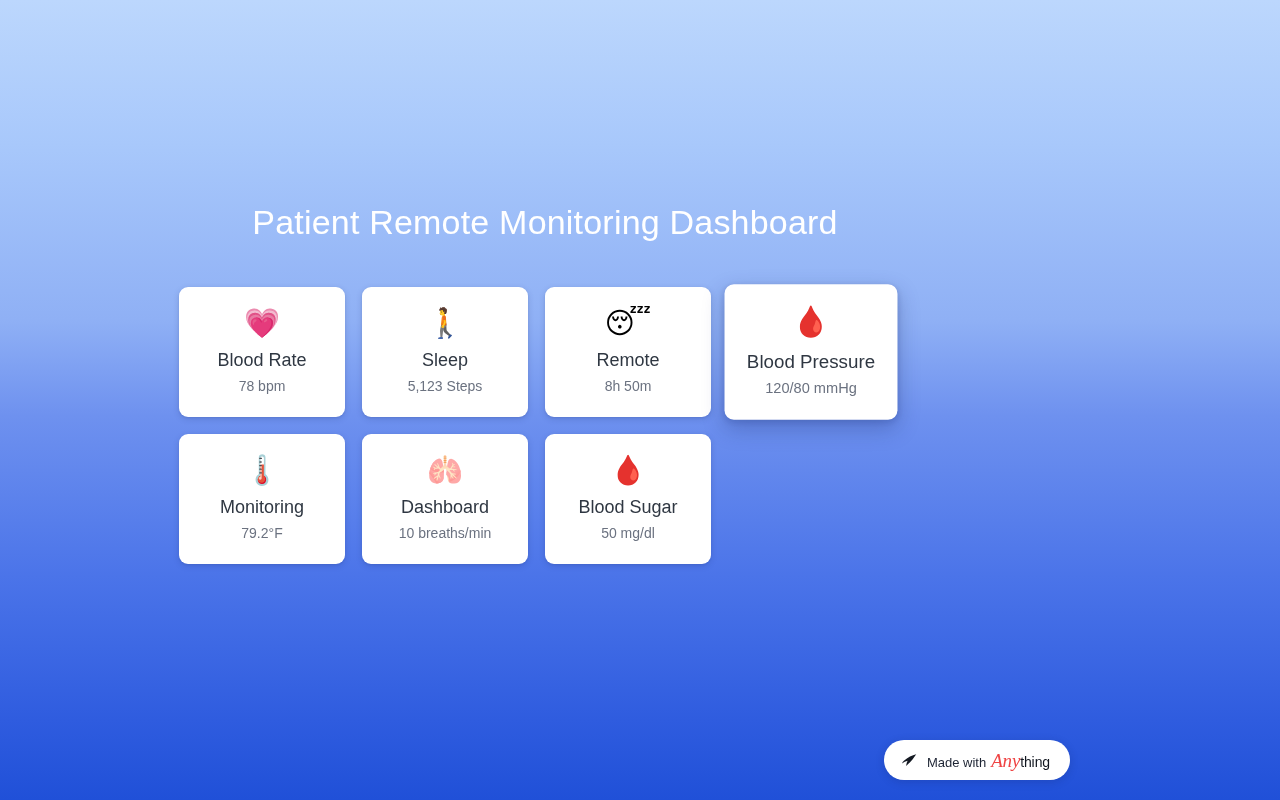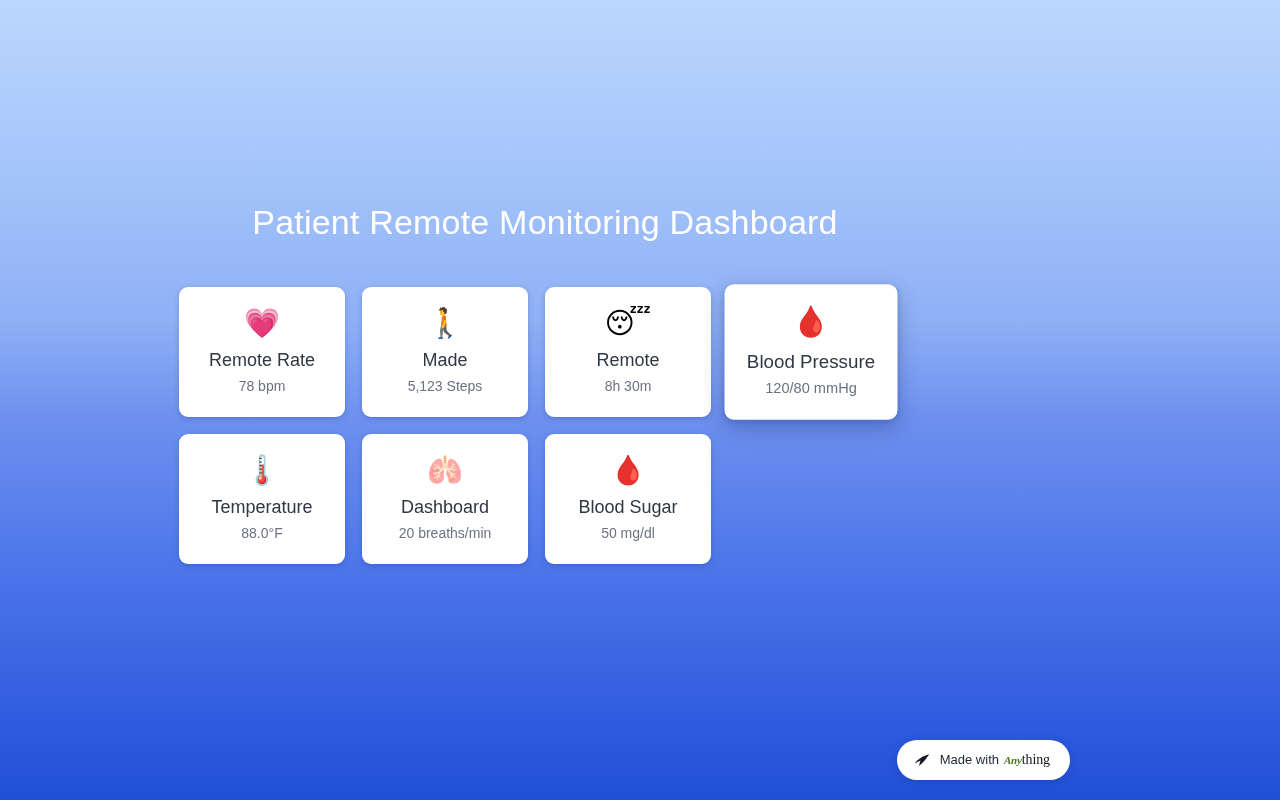--- a/index.html
+++ b/index.html
@@ -142,71 +142,71 @@
   .badge-text .made-with {
     font-family: "Liberation Sans", sans-serif;
     font-size: 13px;
     margin-right: 5px;
     color: #1d2433;
   }
 
   .badge-text .brand-any {
     font-family: "Liberation Serif", "DejaVu Serif", serif;
     font-style: italic;
-    font-weight: 700;
-    font-size: 11px;
-    color: #4d7c0f;
+    font-weight: 400;
+    font-size: 19px;
+    color: #ef4444;
     letter-spacing: -0.2px;
   }
 
   .badge-text .brand-thing {
-    font-family: Liberation Serif, serif;
+    font-family: Liberation Sans, sans-serif;
     font-weight: 400;
     font-size: 14px;
     color: #11161f;
     letter-spacing: -0.1px;
   }
 </style>
 </head>
 <body>
 
 <div class="page">
 
   <h1 class="dashboard-title">Patient Remote Monitoring Dashboard</h1>
 
   <div class="cards-grid">
       <div class="metric-card">
         <div class="metric-icon">💗</div>
-        <div class="metric-label">Remote Rate</div>
+        <div class="metric-label">Blood Rate</div>
         <div class="metric-value">78 bpm</div>
       </div>
       <div class="metric-card">
         <div class="metric-icon">🚶</div>
-        <div class="metric-label">Made</div>
+        <div class="metric-label">Sleep</div>
         <div class="metric-value">5,123 Steps</div>
       </div>
       <div class="metric-card">
         <div class="metric-icon">😴</div>
         <div class="metric-label">Remote</div>
-        <div class="metric-value">8h 30m</div>
+        <div class="metric-value">8h 50m</div>
       </div>
       <div class="metric-card is-hovered">
         <div class="metric-icon">🩸</div>
         <div class="metric-label">Blood Pressure</div>
         <div class="metric-value">120/80 mmHg</div>
       </div>
       <div class="metric-card">
         <div class="metric-icon">🌡️</div>
-        <div class="metric-label">Temperature</div>
-        <div class="metric-value">88.0°F</div>
+        <div class="metric-label">Monitoring</div>
+        <div class="metric-value">79.2°F</div>
       </div>
       <div class="metric-card">
         <div class="metric-icon">🫁</div>
         <div class="metric-label">Dashboard</div>
-        <div class="metric-value">20 breaths/min</div>
+        <div class="metric-value">10 breaths/min</div>
       </div>
       <div class="metric-card">
         <div class="metric-icon">🩸</div>
         <div class="metric-label">Blood Sugar</div>
         <div class="metric-value">50 mg/dl</div>
       </div>
     </div>
 
   <a class="made-with-badge">
     <svg class="badge-logo" viewBox="0 0 24 24">

